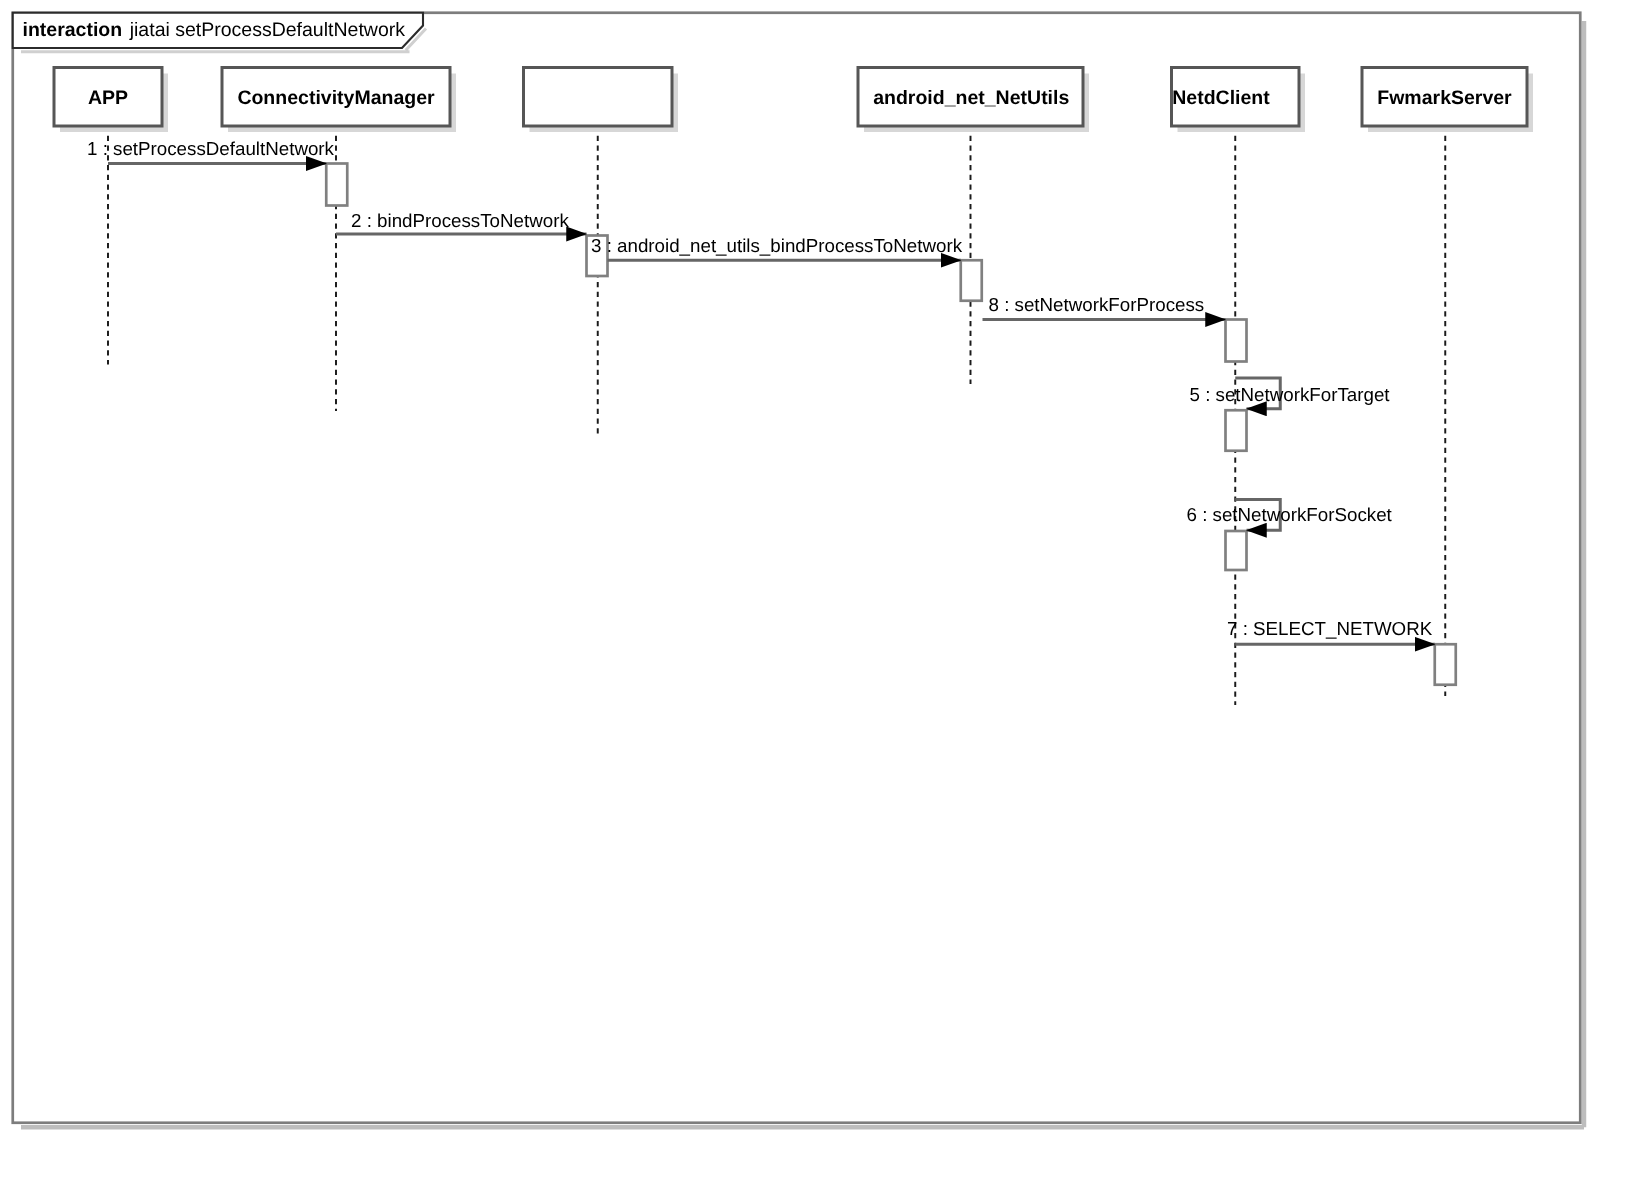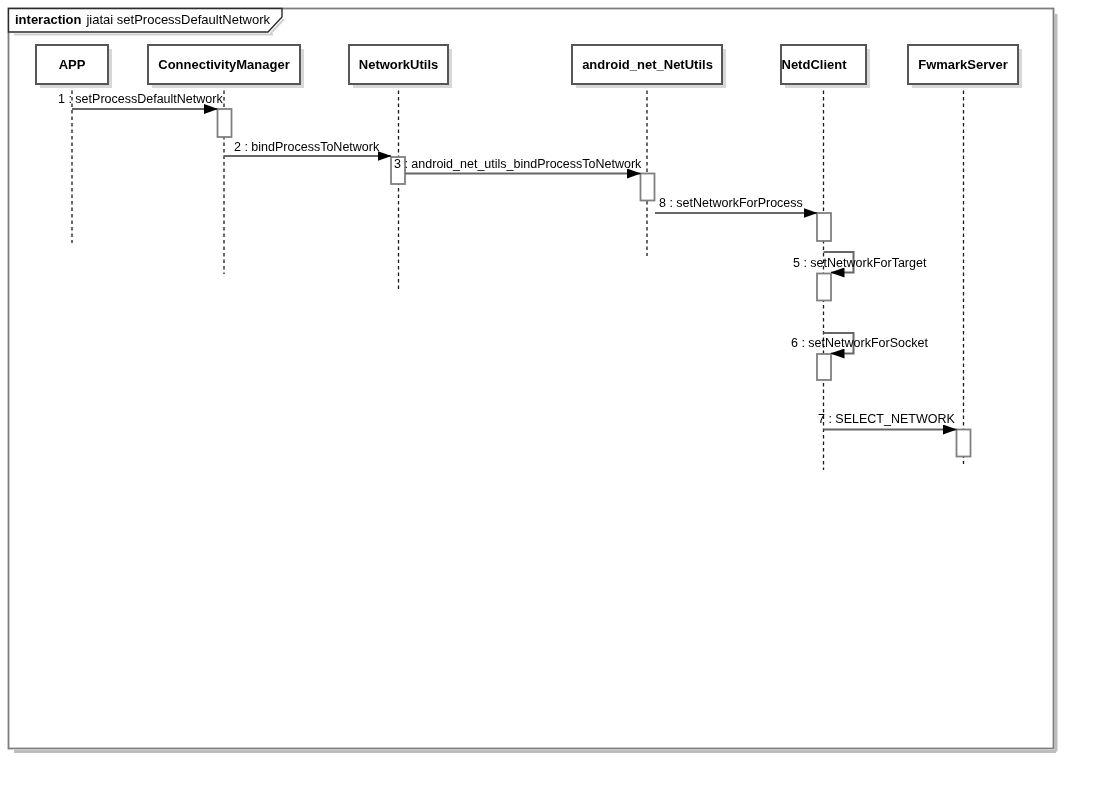--- a/index.html
+++ b/index.html
@@ -120,21 +120,20 @@
     </g>
   </svg>
 
   <div class="frame-label">
     <span class="kw">interaction</span>
     <span>jiatai setProcessDefaultNetwork</span>
   </div>
 
   <div class="participant-label p0">APP</div>
   <div class="participant-label p1">ConnectivityManager</div>
-  <div class="participant-label p2">NetworkUtils</div>
   <div class="participant-label p3">android_net_NetUtils</div>
   <div class="participant-label p4">NetdClient</div>
   <div class="participant-label p5">FwmarkServer</div>
 
   <div class="msg-label m0">1 : setProcessDefaultNetwork</div>
   <div class="msg-label m1">2 : bindProcessToNetwork</div>
   <div class="msg-label m2">3 : android_net_utils_bindProcessToNetwork</div>
   <div class="msg-label m3">8 : setNetworkForProcess</div>
   <div class="msg-label m4">5 : setNetworkForTarget</div>
   <div class="msg-label m5">6 : setNetworkForSocket</div>

